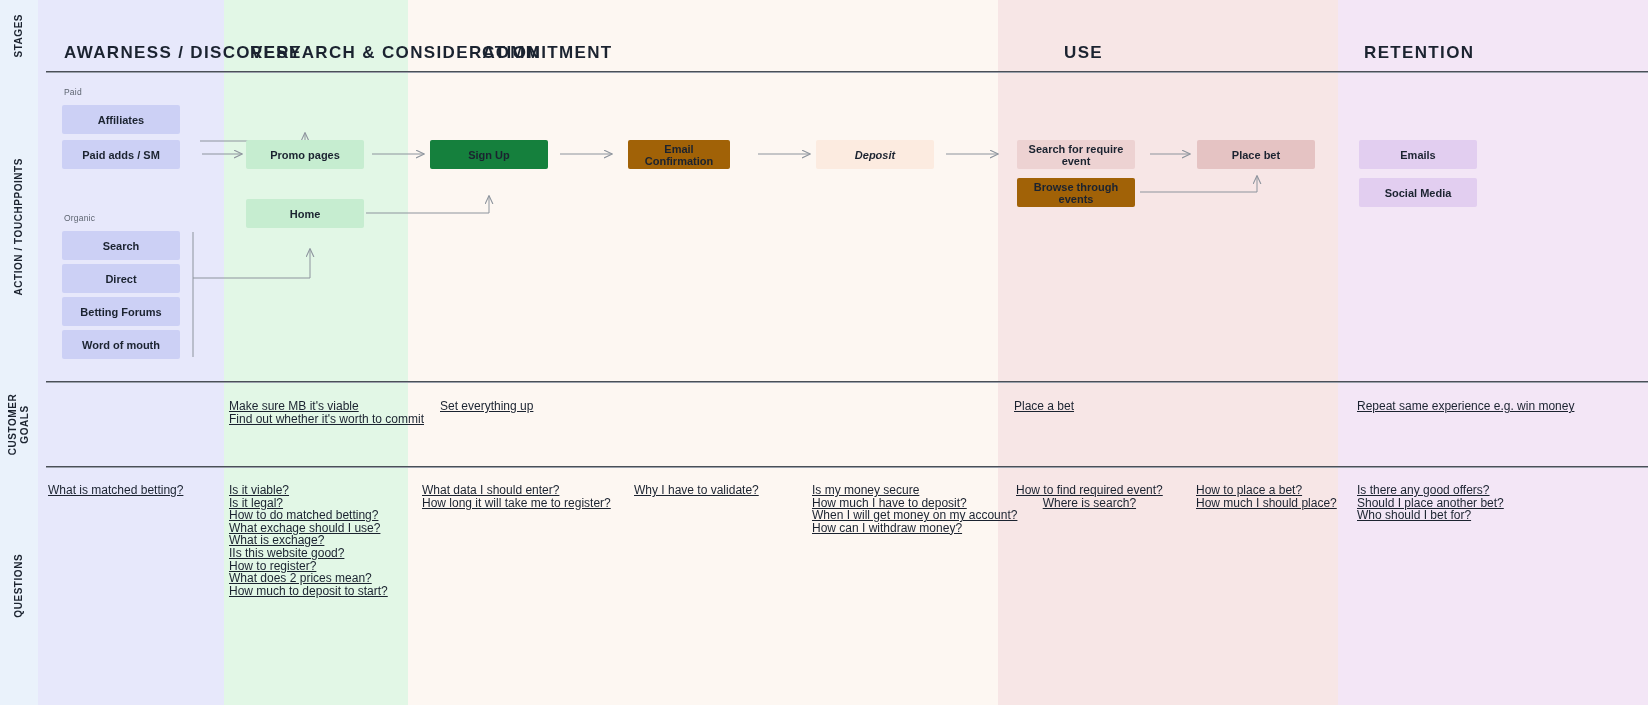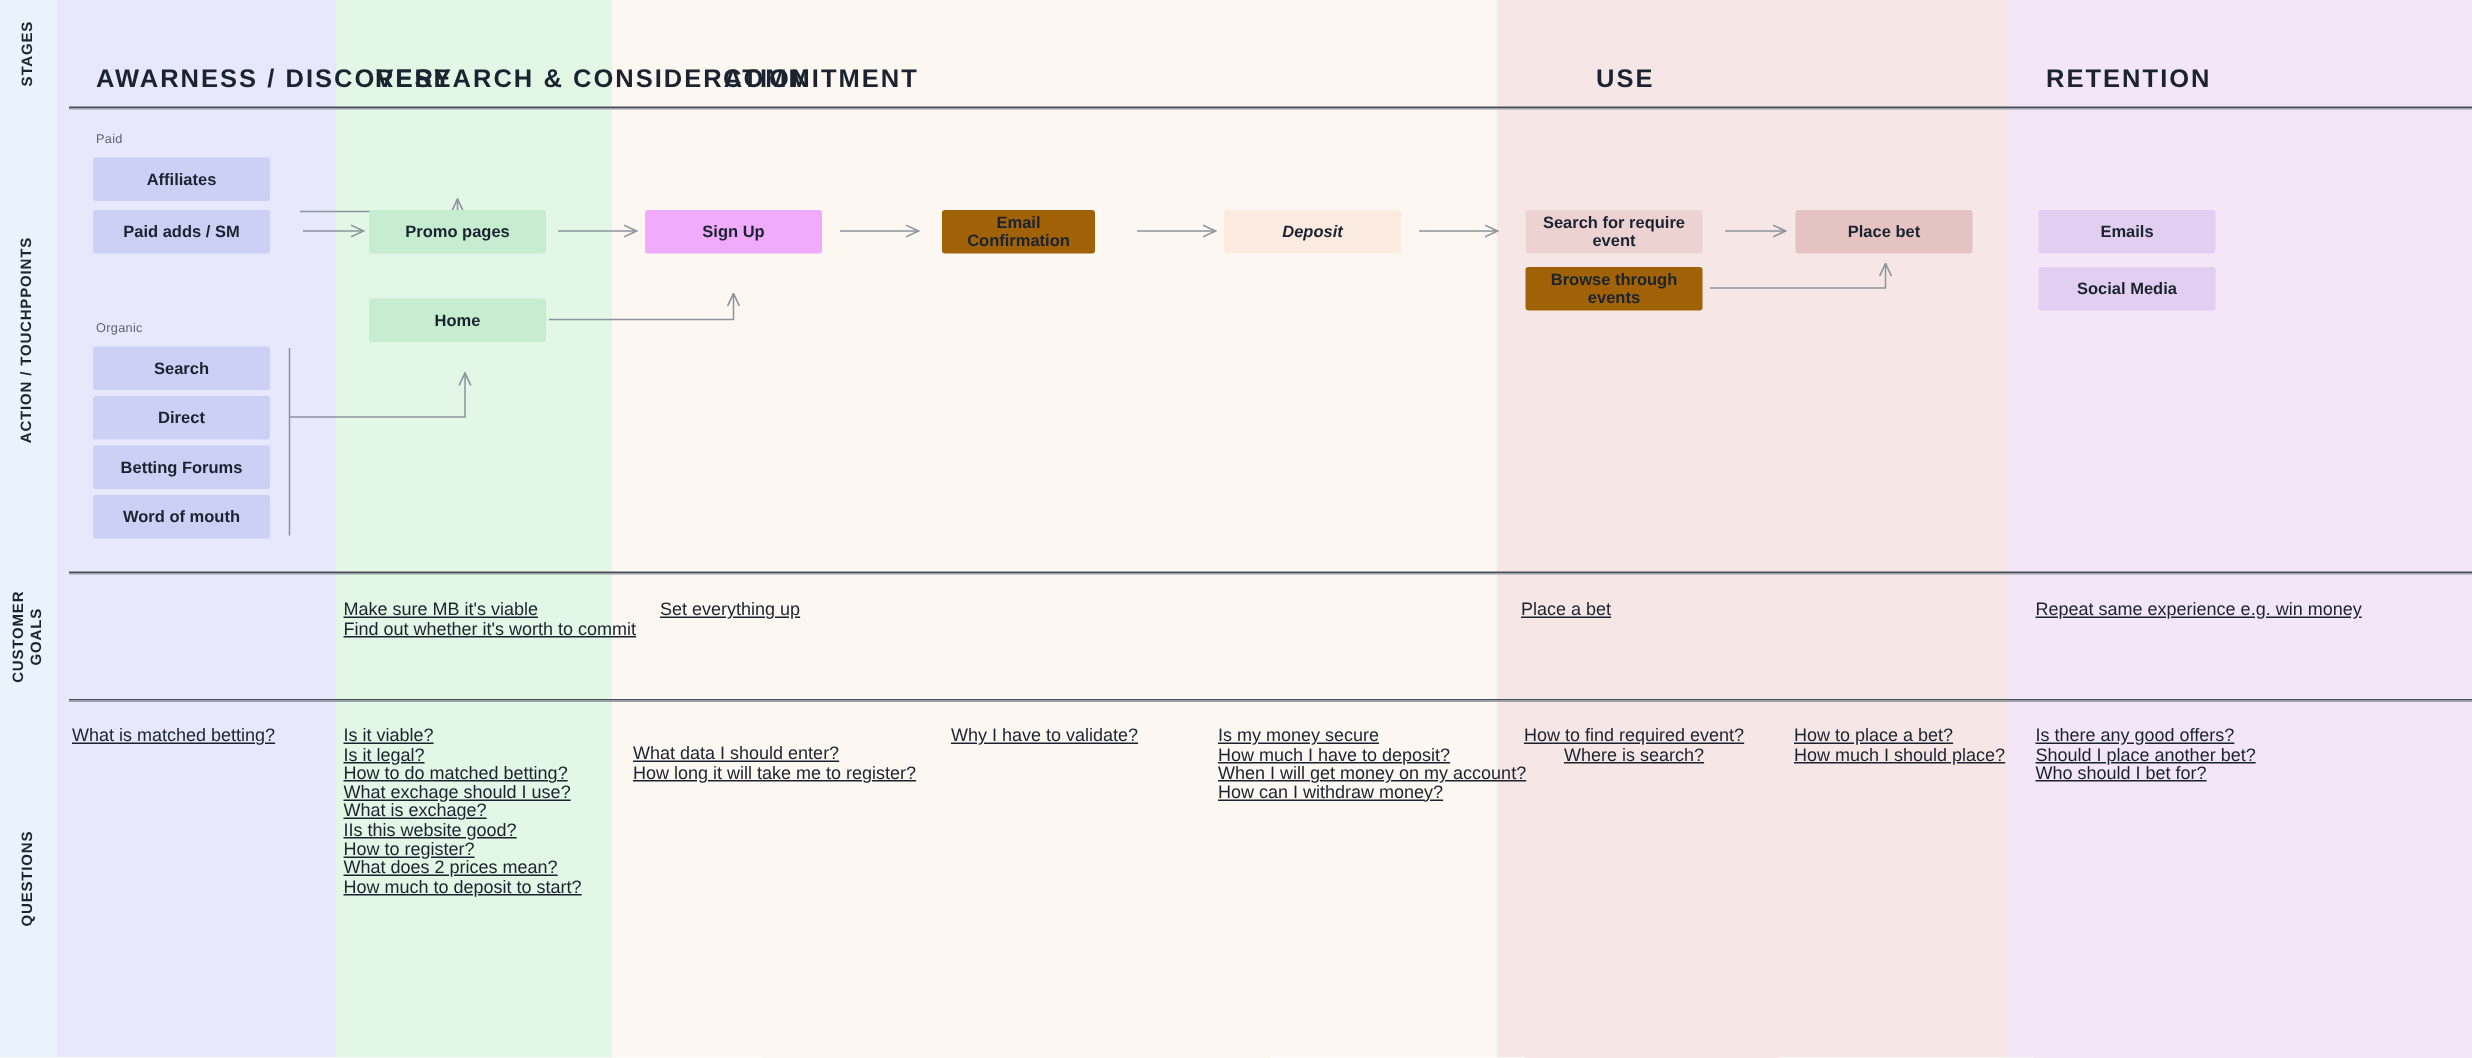--- a/index.html
+++ b/index.html
@@ -135,21 +135,21 @@
 
   <div id="touchpoints">
       <div class="tp" style="left: 62px; top: 105px; width: 118px; height: 29px; background: rgb(204, 208, 245);">Affiliates</div>
       <div class="tp" style="left: 62px; top: 140px; width: 118px; height: 29px; background: rgb(204, 208, 245);">Paid adds / SM</div>
       <div class="tp" style="left: 62px; top: 231px; width: 118px; height: 29px; background: rgb(204, 208, 245);">Search</div>
       <div class="tp" style="left: 62px; top: 264px; width: 118px; height: 29px; background: rgb(204, 208, 245);">Direct</div>
       <div class="tp" style="left: 62px; top: 297px; width: 118px; height: 29px; background: rgb(204, 208, 245);">Betting Forums</div>
       <div class="tp" style="left: 62px; top: 330px; width: 118px; height: 29px; background: rgb(204, 208, 245);">Word of mouth</div>
       <div class="tp" style="left: 246px; top: 140px; width: 118px; height: 29px; background: rgb(198, 237, 208);">Promo pages</div>
       <div class="tp" style="left: 246px; top: 199px; width: 118px; height: 29px; background: rgb(198, 237, 208);">Home</div>
-      <div class="tp" style="left: 430px; top: 140px; width: 118px; height: 29px; background: #f0abfc;">Sign Up</div>
+      <div class="tp" style="left: 430px; top: 140px; width: 118px; height: 29px; background: #15803d;">Sign Up</div>
       <div class="tp" style="left: 628px; top: 140px; width: 102px; height: 29px; background: #a16207;">Email Confirmation</div>
       <div class="tp" style="left: 816px; top: 140px; width: 118px; height: 29px; background: rgb(252, 235, 224); font-style: italic;">Deposit</div>
       <div class="tp" style="left: 1017px; top: 140px; width: 118px; height: 29px; background: rgb(237, 210, 210);">Search for require event</div>
       <div class="tp" style="left: 1017px; top: 178px; width: 118px; height: 29px; background: #a16207;">Browse through events</div>
       <div class="tp" style="left: 1197px; top: 140px; width: 118px; height: 29px; background: rgb(229, 195, 195);">Place bet</div>
       <div class="tp" style="left: 1359px; top: 140px; width: 118px; height: 29px; background: rgb(226, 206, 240);">Emails</div>
       <div class="tp" style="left: 1359px; top: 178px; width: 118px; height: 29px; background: rgb(226, 206, 240);">Social Media</div>
     </div>
 
   <div id="goals">
@@ -164,21 +164,21 @@
       <div class="txtblock" style="left: 48px; top: 484px;">What is matched betting?</div>
       <div class="txtblock" style="left: 229px; top: 484px;">Is it viable?
 Is it legal?
 How to do matched betting?
 What exchage should I use?
 What is exchage?
 IIs this website good?
 How to register?
 What does 2 prices mean?
 How much to deposit to start?</div>
-      <div class="txtblock" style="left: 422px; top: 484px; margin-top: 12px;">What data I should enter?
+      <div class="txtblock" style="left: 422px; top: 484px;">What data I should enter?
 How long it will take me to register?</div>
       <div class="txtblock" style="left: 634px; top: 484px;">Why I have to validate?</div>
       <div class="txtblock" style="left: 812px; top: 484px;">Is my money secure
 How much I have to deposit?
 When I will get money on my account?
 How can I withdraw money?</div>
       <div class="txtblock" style="left: 1016px; top: 484px; text-align: center;">How to find required event?
 Where is search?</div>
       <div class="txtblock" style="left: 1196px; top: 484px;">How to place a bet?
 How much I should place?</div>

